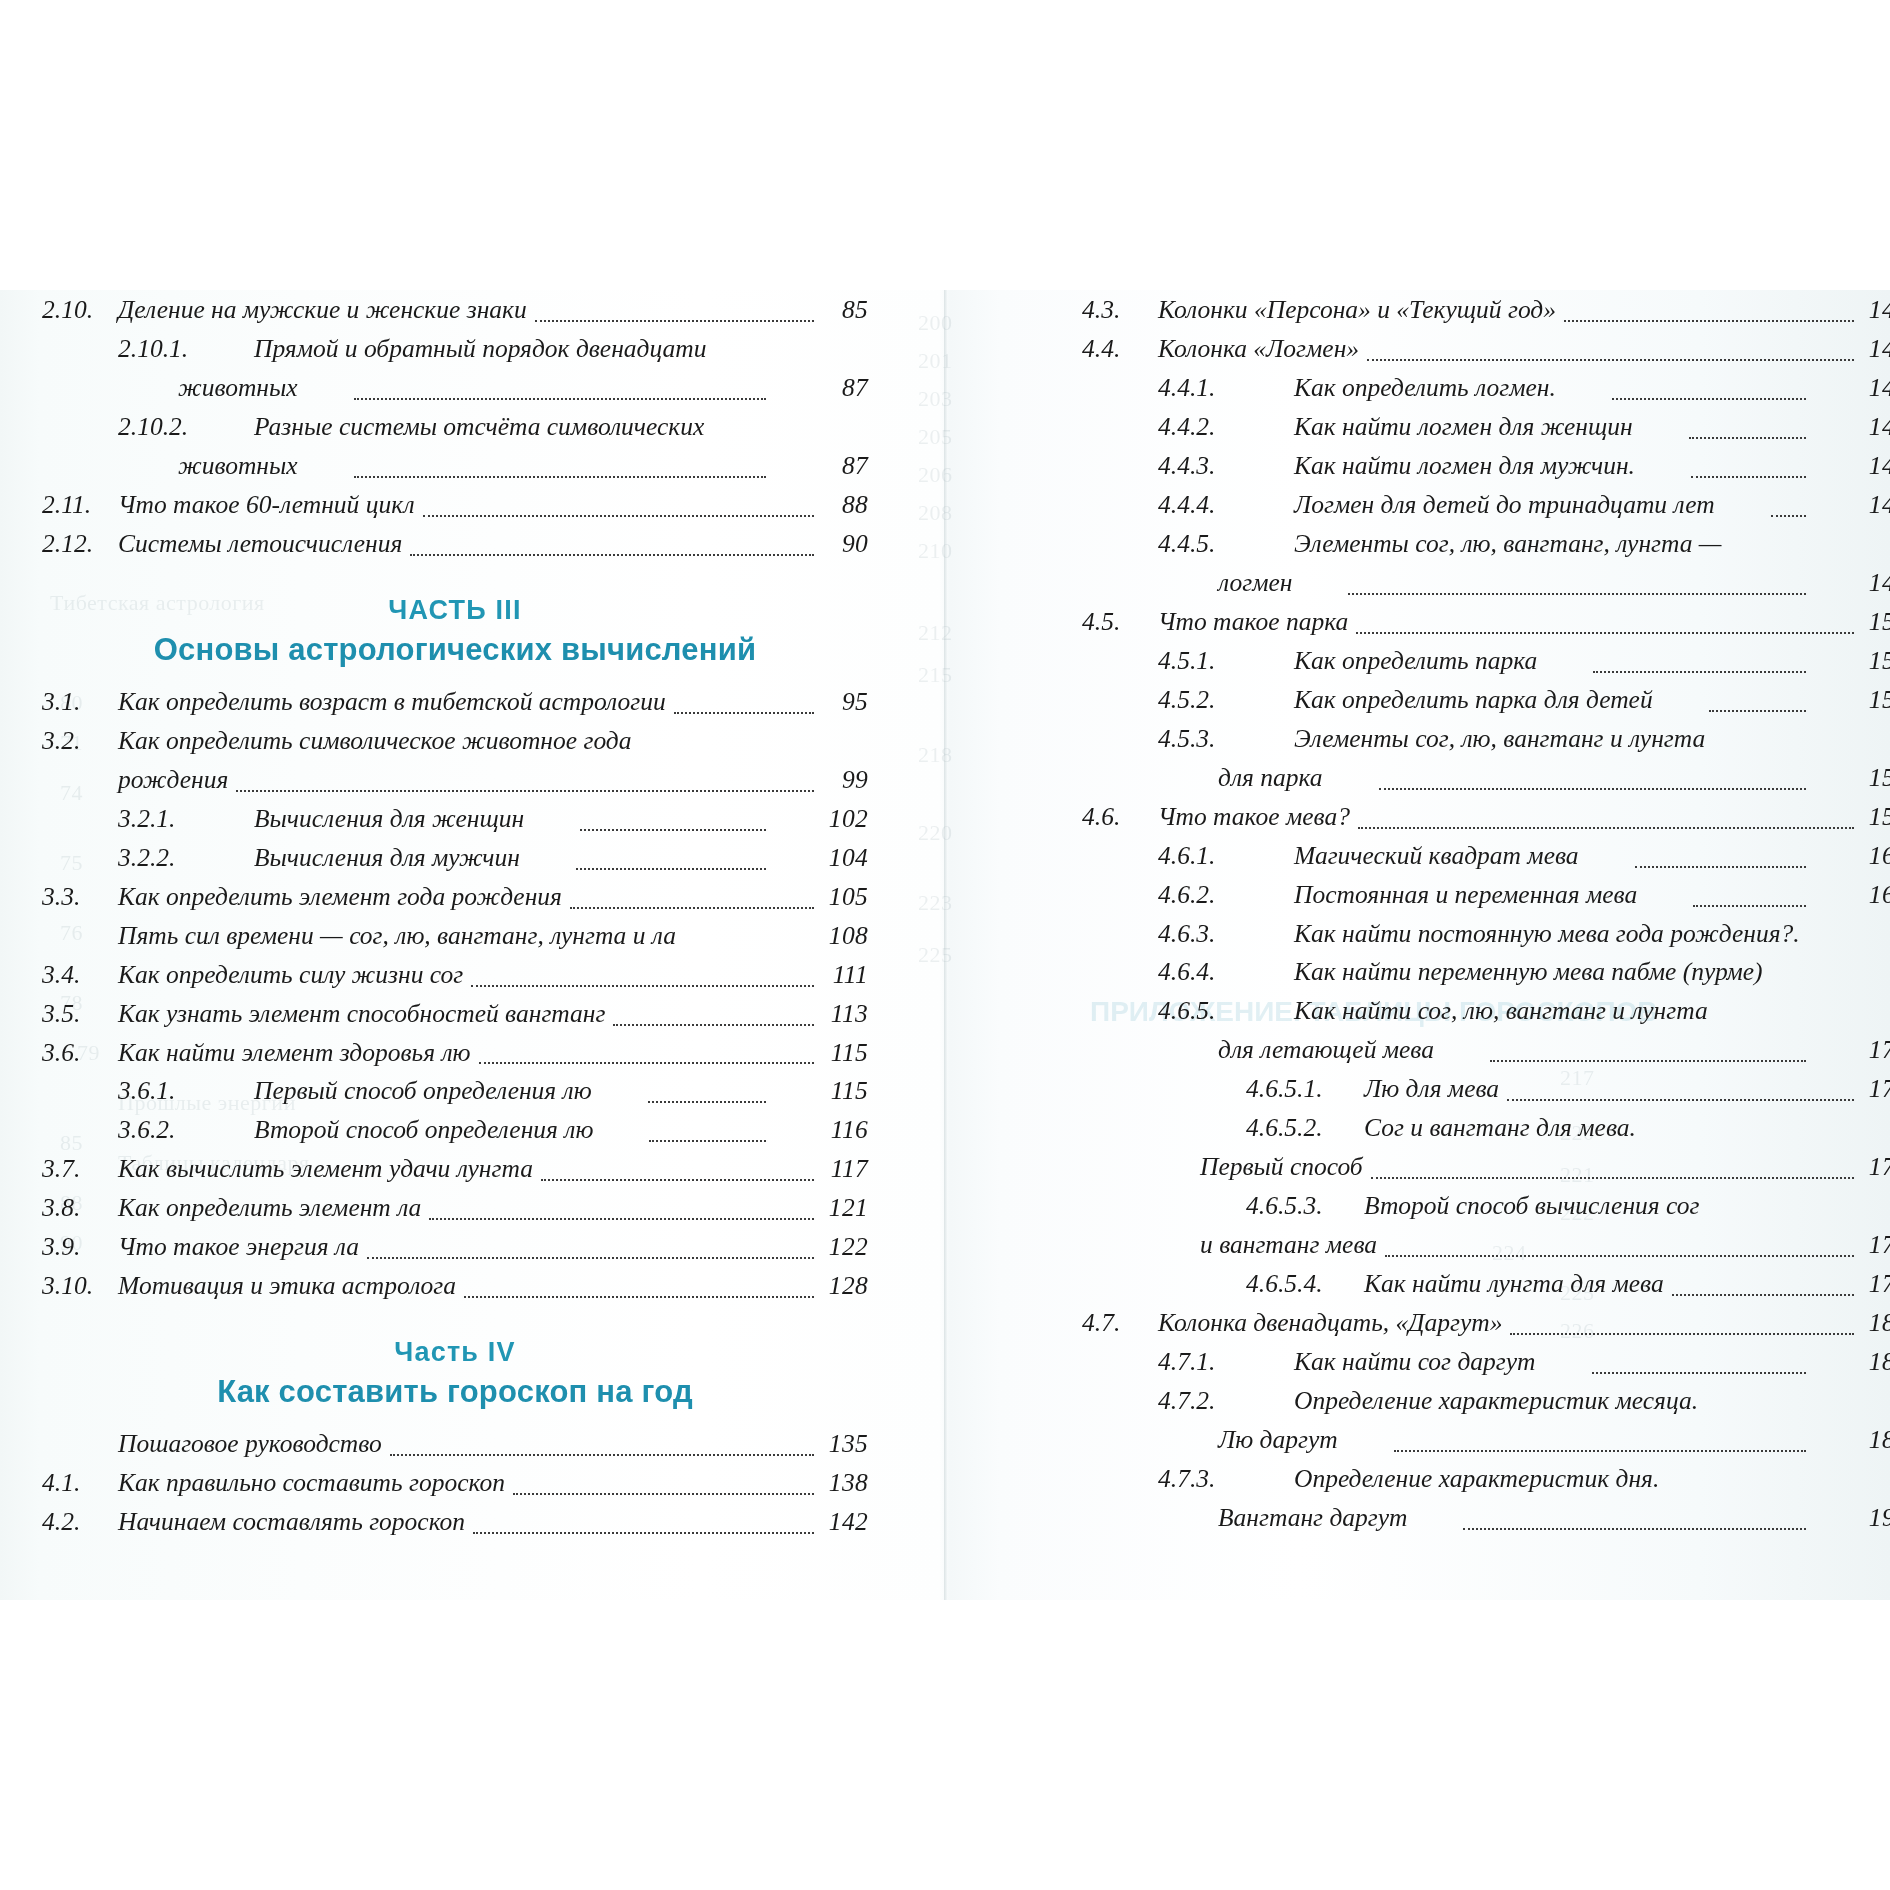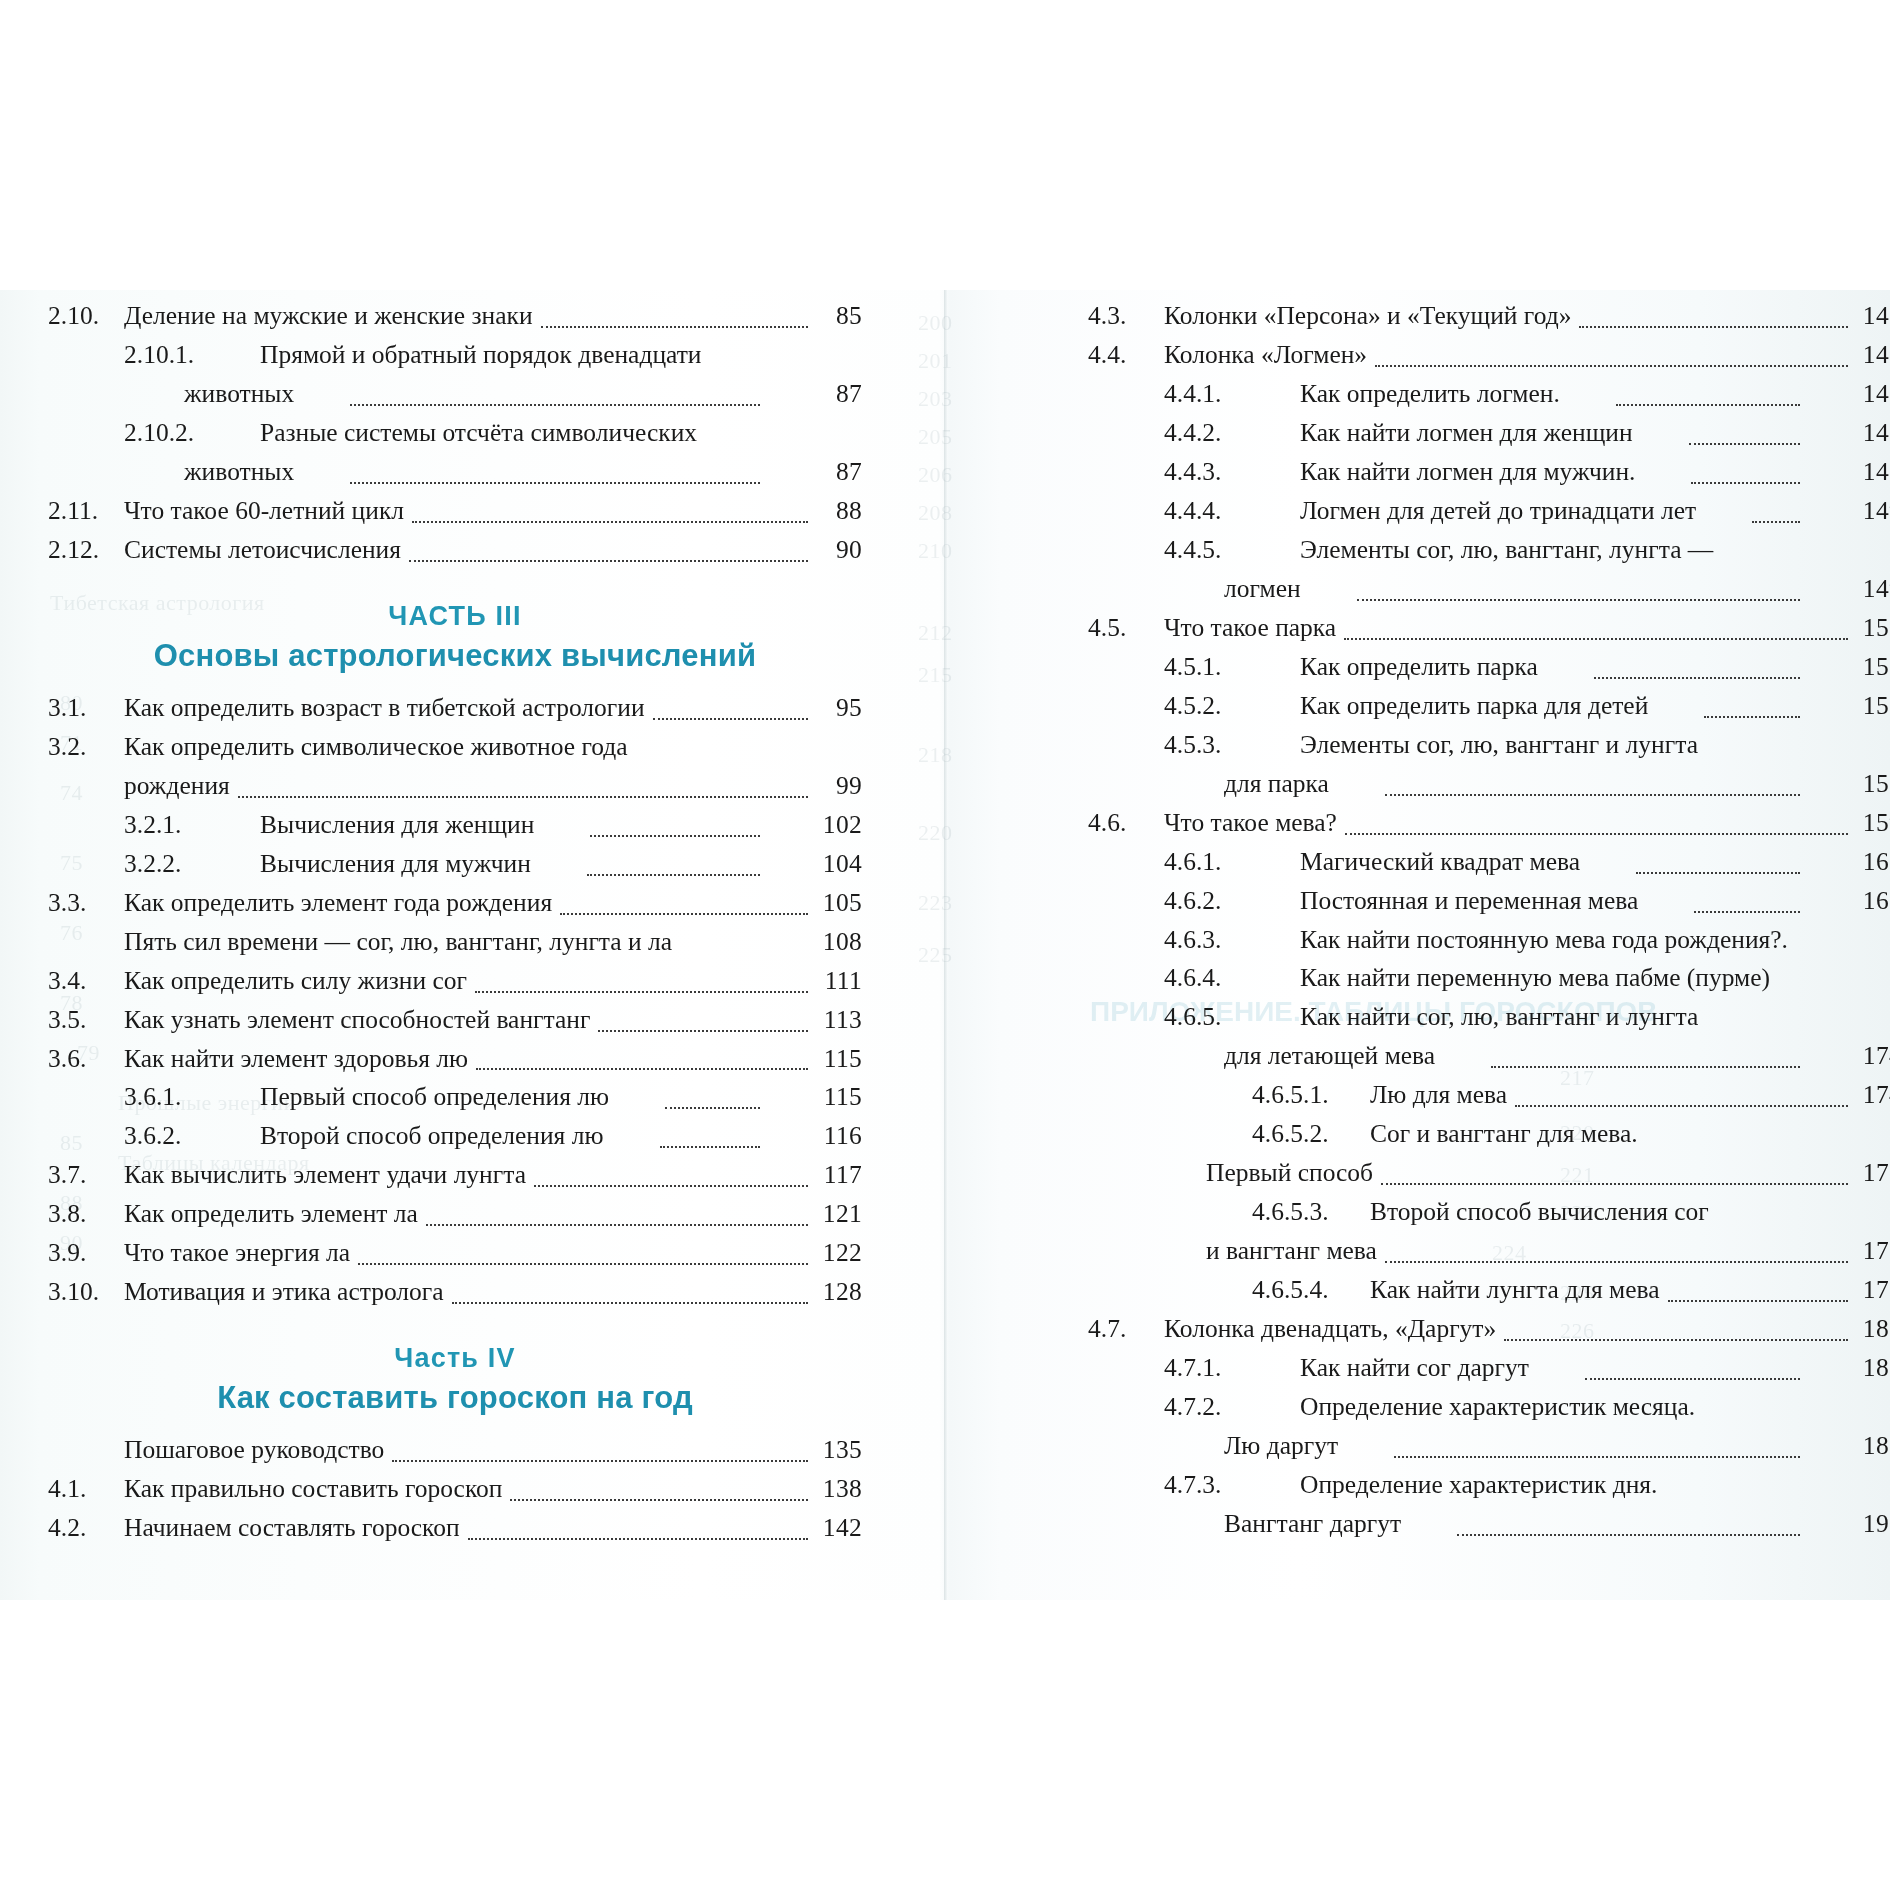--- a/index.html
+++ b/index.html
@@ -43,22 +43,23 @@
   }
   .col {
     position: absolute;
     top: 0;
   }
   .col-left { left: 40px; width: 830px; }
   .col-right { left: 1080px; width: 830px; }
 
   .toc-list {
     list-style: none;
-    margin: 8px;
+    margin: 2px;
     padding: 0;
+    font-style: italic;
   }
   .row {
     display: flex;
     align-items: flex-end;
     font-size: 25.5px;
     line-height: 1.45;
     padding-bottom: 2px;
     white-space: nowrap;
   }
   .num {

